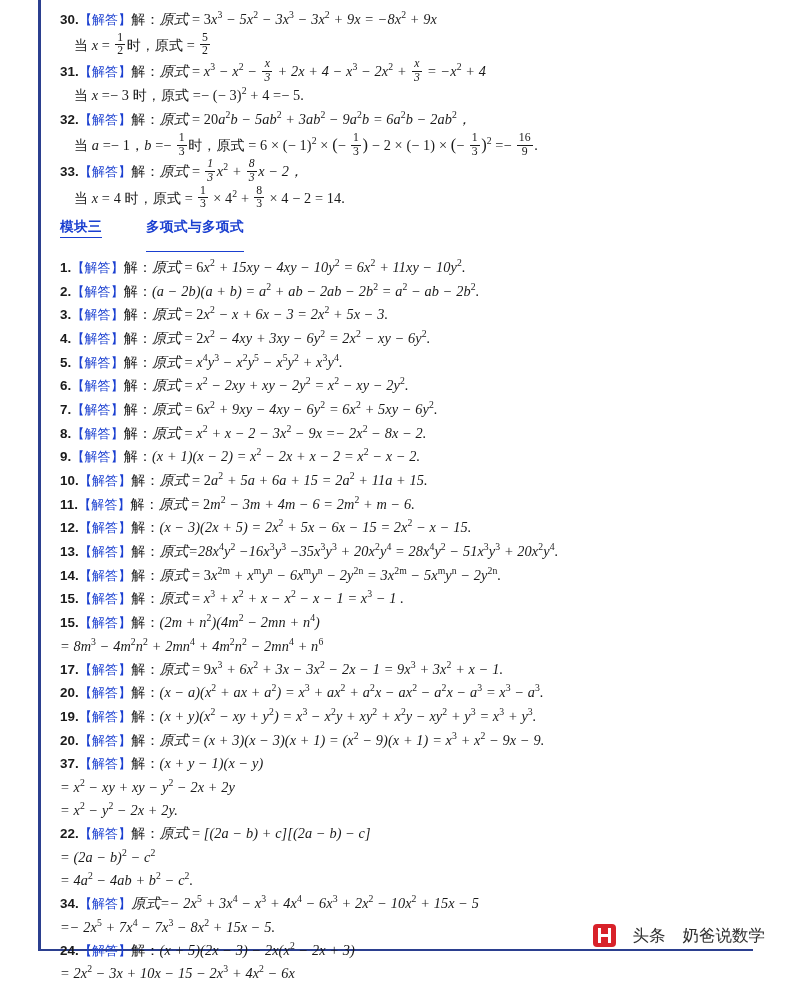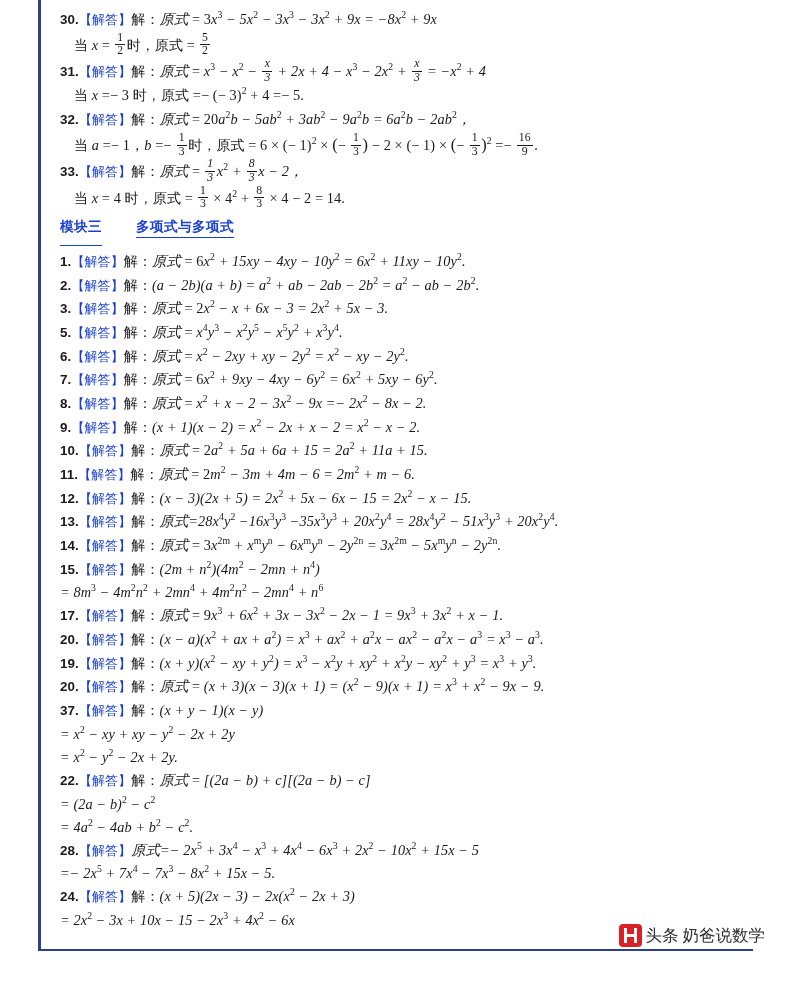--- a/index.html
+++ b/index.html
@@ -98,35 +98,35 @@
     margin: 7px 0 4px 0;
     font-family: "Liberation Sans", sans-serif;
     font-weight: bold;
     font-size: 13.6px;
     color: #1a3fd0;
     letter-spacing: 0.4px;
   }
   .section-head .mod {
     display: inline-block;
     border-bottom: 1.6px solid #1a3fd0;
-    padding-bottom: 9px;
+    padding-bottom: 1px;
   }
   .section-head .ttl {
     display: inline-block;
-    margin-left: 34px;
+    margin-left: 44px;
     border-bottom: 1.6px solid #1a3fd0;
-    padding-bottom: 1px;
+    padding-bottom: 15px;
   }
   .watermark {
     position: absolute;
     right: 26px;
     bottom: 36px;
     display: flex;
     align-items: center;
-    gap: 4px;
+    gap: 17px;
     color: #2f2f2f;
     font-family: Liberation Serif, serif;
   }
   .wm-logo {
     width: 23px;
     height: 23px;
     border-radius: 4px;
     background: #d8222a;
     position: relative;
     flex: none;
@@ -209,20 +209,23 @@
     </div>
 
     <div class="line">
       <span class="num">2.</span><span class="tag">【解答】</span><span class="jie">解：</span><span class="math">(a − 2b)(a + b) = a<sup>2</sup> + ab − 2ab − 2b<sup>2</sup> = a<sup>2</sup> − ab − 2b<sup>2</sup>.</span>
     </div>
 
     <div class="line">
       <span class="num">3.</span><span class="tag">【解答】</span><span class="jie">解：</span><span class="math">原式<span class="mn"> = 2</span>x<sup>2</sup> − x + 6x − 3 = 2x<sup>2</sup> + 5x − 3.</span>
     </div>
 
+    <div class="line">
+      <span class="num">4.</span><span class="tag">【解答】</span><span class="jie">解：</span><span class="math">原式<span class="mn"> = 2</span>x<sup>2</sup> − 4xy + 3xy − 6y<sup>2</sup> = 2x<sup>2</sup> − xy − 6y<sup>2</sup>.</span>
+    </div>
 
     <div class="line">
       <span class="num">5.</span><span class="tag">【解答】</span><span class="jie">解：</span><span class="math">原式<span class="mn"> = </span>x<sup>4</sup>y<sup>3</sup> − x<sup>2</sup>y<sup>5</sup> − x<sup>5</sup>y<sup>2</sup> + x<sup>3</sup>y<sup>4</sup>.</span>
     </div>
 
     <div class="line">
       <span class="num">6.</span><span class="tag">【解答】</span><span class="jie">解：</span><span class="math">原式<span class="mn"> = </span>x<sup>2</sup> − 2xy + xy − 2y<sup>2</sup> = x<sup>2</sup> − xy − 2y<sup>2</sup>.</span>
     </div>
 
     <div class="line">
@@ -250,20 +253,23 @@
     </div>
 
     <div class="line">
       <span class="num">13.</span><span class="tag">【解答】</span><span class="jie">解：</span><span class="math">原式=28x<sup>4</sup>y<sup>2</sup> −16x<sup>3</sup>y<sup>3</sup> −35x<sup>3</sup>y<sup>3</sup> + 20x<sup>2</sup>y<sup>4</sup> = 28x<sup>4</sup>y<sup>2</sup> − 51x<sup>3</sup>y<sup>3</sup> + 20x<sup>2</sup>y<sup>4</sup>.</span>
     </div>
 
     <div class="line">
       <span class="num">14.</span><span class="tag">【解答】</span><span class="jie">解：</span><span class="math">原式<span class="mn"> = 3</span>x<sup>2m</sup> + x<sup>m</sup>y<sup>n</sup> − 6x<sup>m</sup>y<sup>n</sup> − 2y<sup>2n</sup> = 3x<sup>2m</sup> − 5x<sup>m</sup>y<sup>n</sup> − 2y<sup>2n</sup>.</span>
     </div>
 
+    <div class="line">
+      <span class="num">15.</span><span class="tag">【解答】</span><span class="jie">解：</span><span class="math">原式<span class="mn"> = </span>x<sup>3</sup> + x<sup>2</sup> + x − x<sup>2</sup> − x − 1 = x<sup>3</sup> − 1 .</span>
+    </div>
 
     <div class="line">
       <span class="num">15.</span><span class="tag">【解答】</span><span class="jie">解：</span><span class="math">(2m + n<sup>2</sup>)(4m<sup>2</sup> − 2mn + n<sup>4</sup>)</span>
     </div>
     <div class="line cont2">
       <span class="math">= 8m<sup>3</sup> − 4m<sup>2</sup>n<sup>2</sup> + 2mn<sup>4</sup> + 4m<sup>2</sup>n<sup>2</sup> − 2mn<sup>4</sup> + n<sup>6</sup></span>
     </div>
 
     <div class="line">
       <span class="num">17.</span><span class="tag">【解答】</span><span class="jie">解：</span><span class="math">原式<span class="mn"> = 9</span>x<sup>3</sup> + 6x<sup>2</sup> + 3x − 3x<sup>2</sup> − 2x − 1 = 9x<sup>3</sup> + 3x<sup>2</sup> + x − 1.</span>
@@ -295,21 +301,21 @@
       <span class="num">22.</span><span class="tag">【解答】</span><span class="jie">解：</span><span class="math">原式<span class="mn"> = </span>[(2a − b) + c][(2a − b) − c]</span>
     </div>
     <div class="line cont2">
       <span class="math">= (2a − b)<sup>2</sup> − c<sup>2</sup></span>
     </div>
     <div class="line cont2">
       <span class="math">= 4a<sup>2</sup> − 4ab + b<sup>2</sup> − c<sup>2</sup>.</span>
     </div>
 
     <div class="line">
-      <span class="num">28.</span><span class="tag">【解答】</span><span class="math">原式=− 2x<sup>5</sup> + 3x<sup>4</sup> − x<sup>3</sup> + 4x<sup>4</sup> − 6x<sup>3</sup> + 2x<sup>2</sup> − 10x<sup>2</sup> + 15x − 5</span>
+      <span class="num">34.</span><span class="tag">【解答】</span><span class="math">原式=− 2x<sup>5</sup> + 3x<sup>4</sup> − x<sup>3</sup> + 4x<sup>4</sup> − 6x<sup>3</sup> + 2x<sup>2</sup> − 10x<sup>2</sup> + 15x − 5</span>
     </div>
     <div class="line cont2">
       <span class="math">=− 2x<sup>5</sup> + 7x<sup>4</sup> − 7x<sup>3</sup> − 8x<sup>2</sup> + 15x − 5.</span>
     </div>
 
     <div class="line">
       <span class="num">24.</span><span class="tag">【解答】</span><span class="jie">解：</span><span class="math">(x + 5)(2x − 3) − 2x(x<sup>2</sup> − 2x + 3)</span>
     </div>
     <div class="line cont2">
       <span class="math">= 2x<sup>2</sup> − 3x + 10x − 15 − 2x<sup>3</sup> + 4x<sup>2</sup> − 6x</span>

